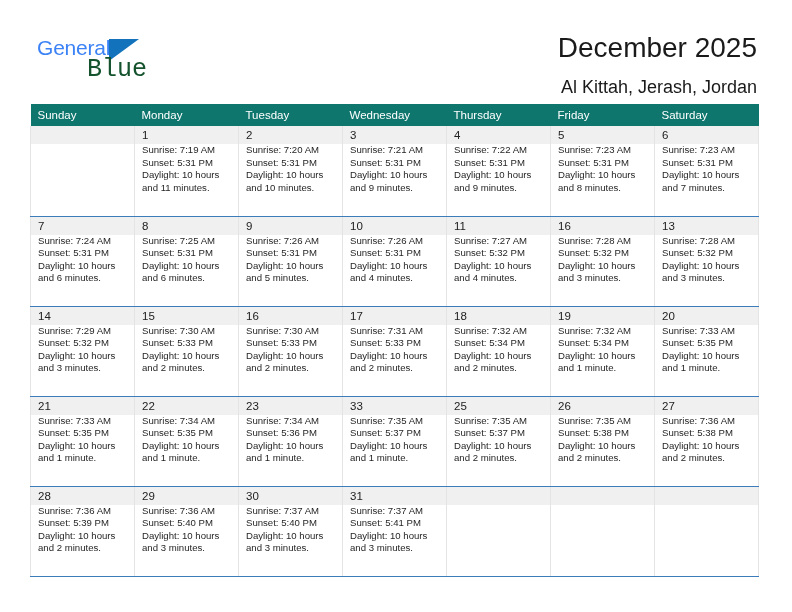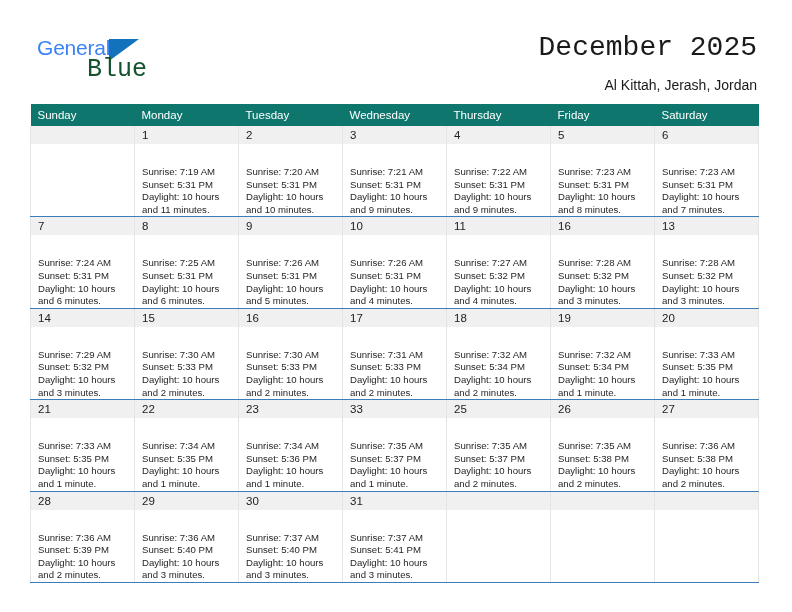--- a/index.html
+++ b/index.html
@@ -49,26 +49,25 @@
     line-height: 24px;
     font-family: Liberation Mono, monospace;
   }
   .title {
     position: absolute;
     right: 35px; top: 32px;
     font-size: 28px;
     color: #1a1a1a;
     text-align: right;
     white-space: nowrap;
-    font-family: Liberation Mono, monospace;
   }
   .subtitle {
     position: absolute;
     right: 35px; top: 77px;
-    font-size: 14px;
+    font-size: 18px;
     color: #1a1a1a;
     text-align: right;
     white-space: nowrap;
     margin-left: 8px;
   }
 
   
   .calendar {
     position: absolute;
     left: 30px; top: 104px;
@@ -99,21 +98,21 @@
   .daynum {
     background: #f0f0f0;
     font-size: 11.5px;
     color: #222222;
     padding: 3px 0 3px 7px;
     height: 18px;
     line-height: 13px;
   }
   .daynum.empty { background: #f0f0f0; }
   .info {
-    padding: 22px 5px 0 7px;
+    padding: 0 5px 0 7px;
     font-size: 9.6px;
     line-height: 12.6px;
     color: #262626;
   }
   .info div { white-space: nowrap; }
 </style>
 </head>
 <body>
 
 <div class="page">

